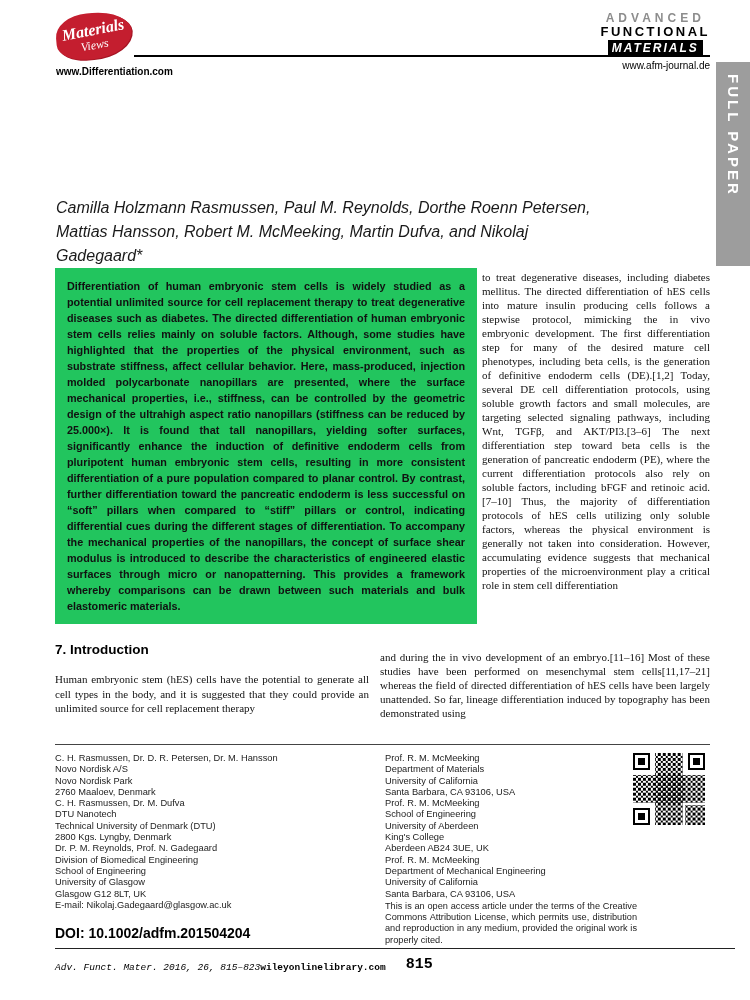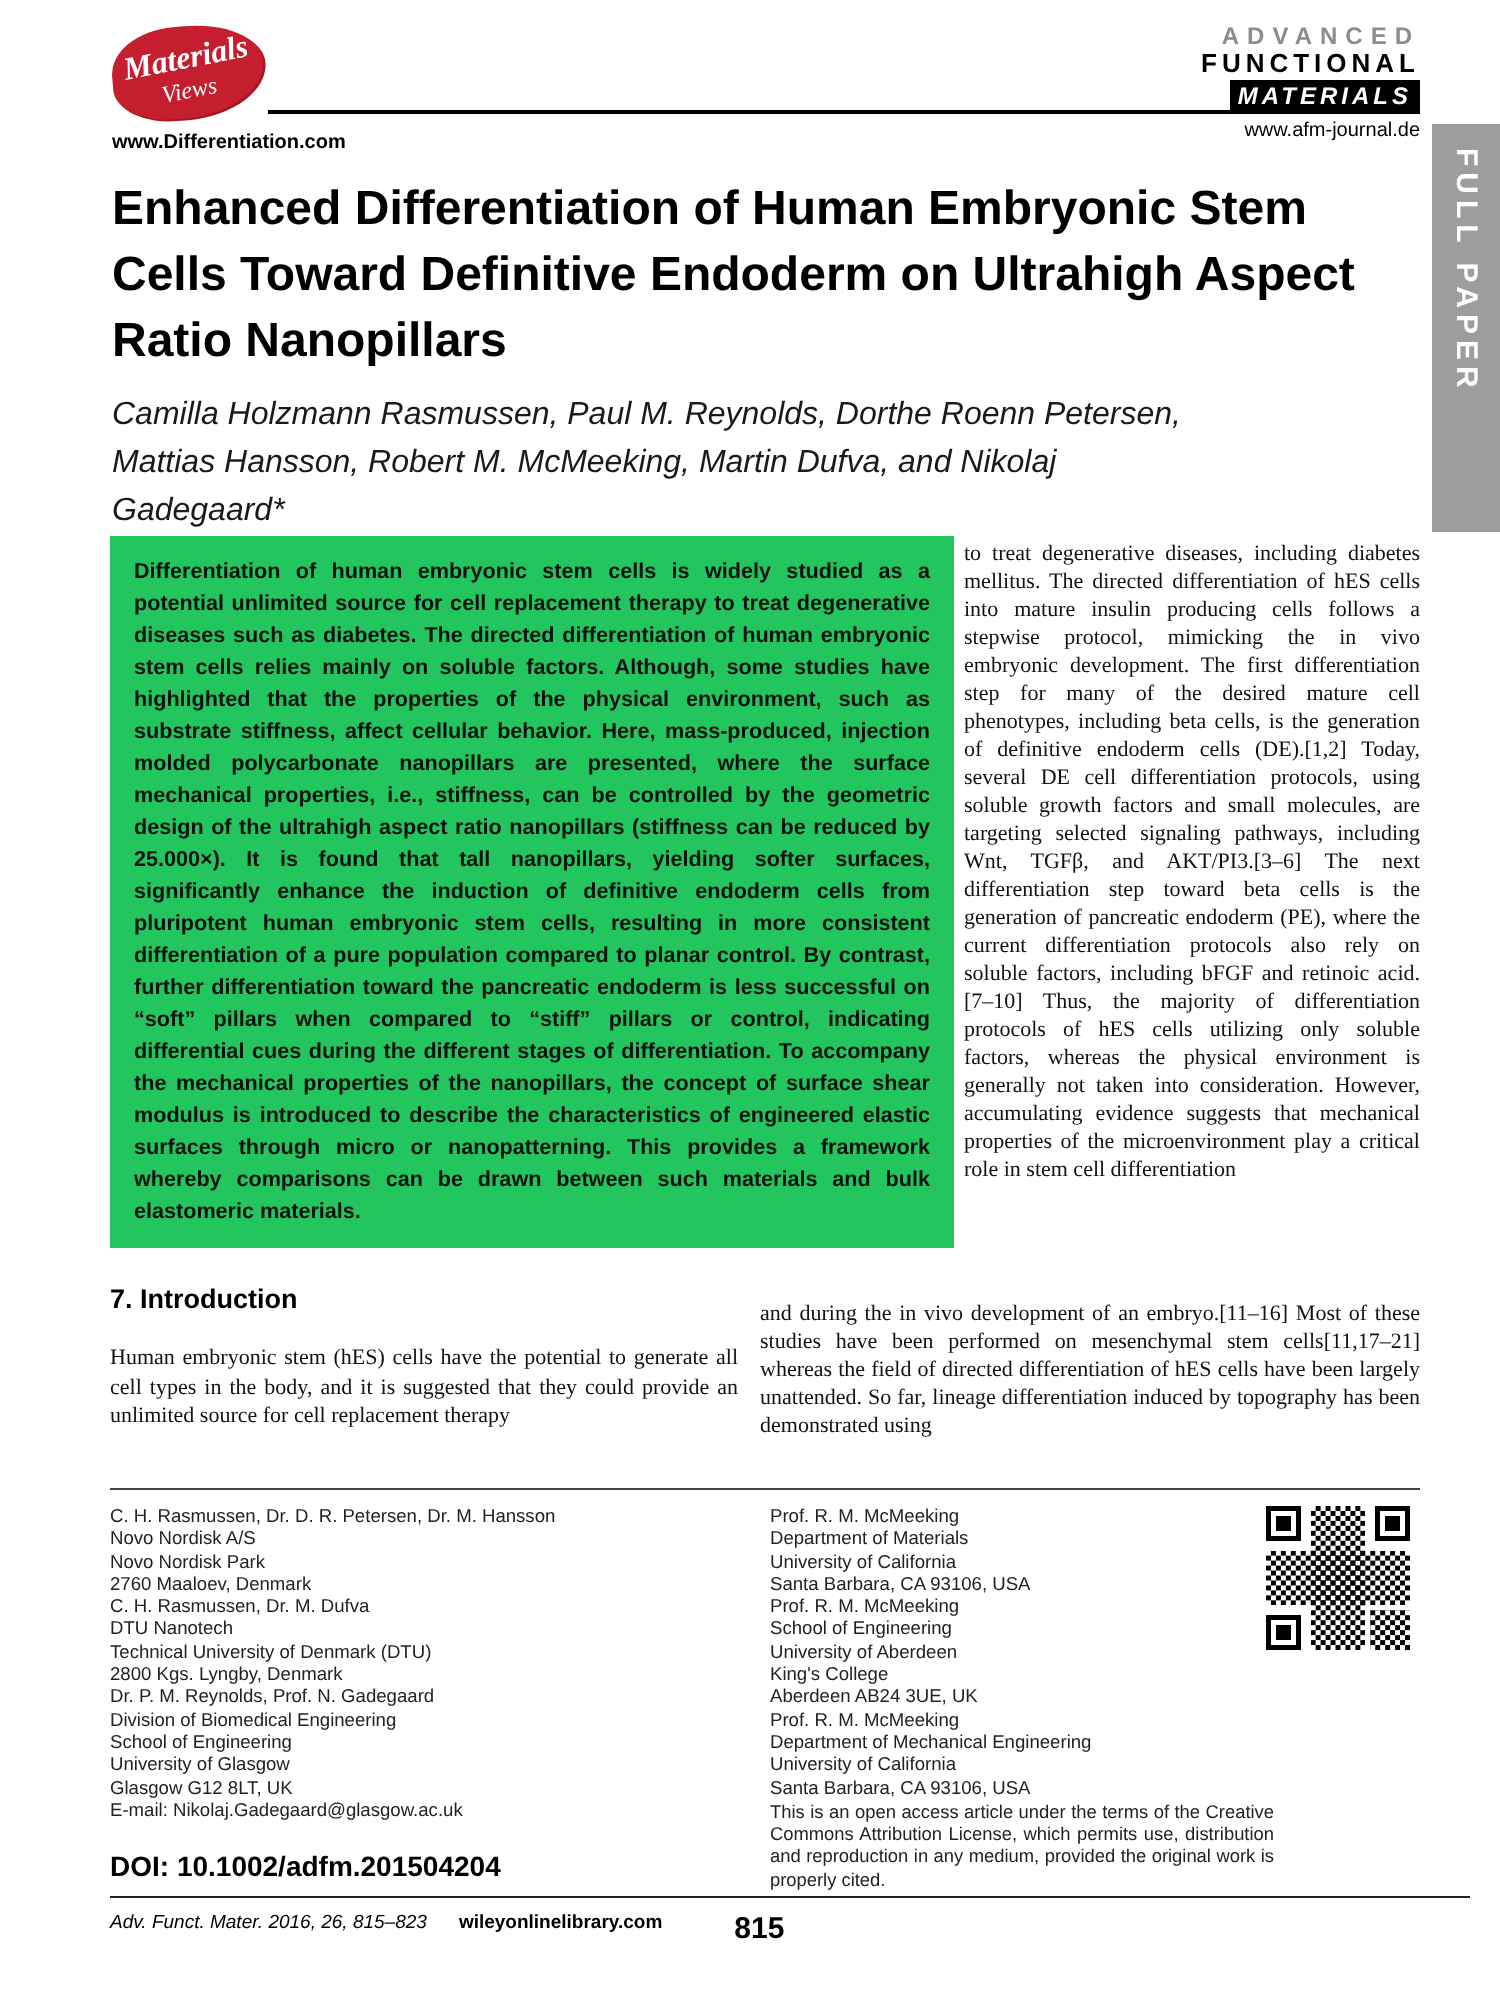--- a/index.html
+++ b/index.html
@@ -14,21 +14,21 @@
     background:#c41e2f; border-radius:46% 54% 58% 42% / 52% 48% 60% 40%;
     transform:rotate(-5deg);
     display:flex; flex-direction:column; align-items:center; justify-content:center;
     color:#fff; font-family:"Liberation Serif", serif; font-style:italic; line-height:1;
     box-shadow:1px 1px 0 #a51524;
   }
   .mv-logo .mv1 { font-size:16px; font-weight:bold; transform:rotate(-6deg); }
   .mv-logo .mv2 { font-size:12px; transform:rotate(-6deg); margin-top:1px; }
   .mv-url { position:absolute; left:56px; top:66px; font:bold 10px "Liberation Sans", sans-serif; color:#000; }
   .header-rule { position:absolute; left:134px; top:55px; width:576px; border-top:2px solid #000; }
-  .afm-logo { position:absolute; right:40px; top:11px; text-align:right; font-family:"Liberation Sans", sans-serif; line-height:14px; }
+  .afm-logo { position:absolute; right:40px; top:11px; text-align:center; font-family:"Liberation Sans", sans-serif; line-height:14px; }
   .afm1 { font-size:12px; letter-spacing:4px; color:#8d8d8d; font-weight:bold; }
   .afm2 { font-size:13px; letter-spacing:2.5px; color:#000; font-weight:bold; }
   .afm3 { display:inline-block; background:#000; color:#fff; font-weight:bold; font-style:italic;
           font-size:12px; letter-spacing:2px; padding:1px 4px 2px 4px; margin-top:1px; }
   .afm-url { position:absolute; right:40px; top:60px; font:10px "Liberation Sans", sans-serif; color:#000;margin-left:24px; }
   .banner {
     position:absolute; right:0; top:62px; width:34px; height:204px; background:#9d9d9d;
     writing-mode:vertical-rl; display:flex; align-items:center;
     color:#fff; font:bold 15px "Liberation Sans", sans-serif; letter-spacing:3px;
     padding-top:12px; box-sizing:border-box;
@@ -89,22 +89,22 @@
   .doi {
     position:absolute; left:55px; top:925px;
     font-family:"Liberation Sans", sans-serif; font-weight:bold; font-size:14px; color:#000;
   }
   .qr { position:absolute; left:633px; top:753px; width:72px; height:72px; }
   .qr svg { width:100%; height:100%; shape-rendering:crispEdges; }
   
   .footer-rule { position:absolute; left:55px; top:948px; width:680px; border-top:1px solid #222; }
   .footer-row {
     position:absolute; left:55px; top:956px; width:680px;
-    display:flex; align-items:flex-start;
-    font-family:Liberation Sans, sans-serif; font-size:9.5px; color:#000;gap:16px;
+    display:flex; align-items:flex-end;
+    font-family:Liberation Mono, monospace; font-size:9.5px; color:#000;
   }
   .f-cite { font-style:italic; white-space:nowrap; }
   .f-copy { flex:1; text-align:center; }
   .f-site { font-weight:bold; margin-right:20px; white-space:nowrap; }
   .f-page { font-weight:bold; font-size:15px; }
 </style>
 </head>
 <body>
 
 <div class="page">
@@ -118,21 +118,20 @@
 
   <div class="afm-logo">
     <div class="afm1">ADVANCED</div>
     <div class="afm2">FUNCTIONAL</div>
     <div><span class="afm3">MATERIALS</span></div>
   </div>
   <div class="afm-url">www.afm-journal.de</div>
 
   <div class="banner">FULL PAPER</div>
 
-  <h1 class="title" style="margin:0;">Enhanced Differentiation of Human Embryonic Stem Cells Toward Definitive Endoderm on Ultrahigh Aspect Ratio Nanopillars</h1>
   <div class="authors">Camilla Holzmann Rasmussen, Paul M. Reynolds, Dorthe Roenn Petersen, Mattias Hansson, Robert M. McMeeking, Martin Dufva, and Nikolaj Gadegaard*</div>
 
   <div class="abstract-box">
     <div class="abstract-text">Differentiation of human embryonic stem cells is widely studied as a potential unlimited source for cell replacement therapy to treat degenerative diseases such as diabetes. The directed differentiation of human embryonic stem cells relies mainly on soluble factors. Although, some studies have highlighted that the properties of the physical environment, such as substrate stiffness, affect cellular behavior. Here, mass-produced, injection molded polycarbonate nanopillars are presented, where the surface mechanical properties, i.e., stiffness, can be controlled by the geometric design of the ultrahigh aspect ratio nanopillars (stiffness can be reduced by 25.000×). It is found that tall nanopillars, yielding softer surfaces, significantly enhance the induction of definitive endoderm cells from pluripotent human embryonic stem cells, resulting in more consistent differentiation of a pure population compared to planar control. By contrast, further differentiation toward the pancreatic endoderm is less successful on “soft” pillars when compared to “stiff” pillars or control, indicating differential cues during the different stages of differentiation. To accompany the mechanical properties of the nanopillars, the concept of surface shear modulus is introduced to describe the characteristics of engineered elastic surfaces through micro or nanopatterning. This provides a framework whereby comparisons can be drawn between such materials and bulk elastomeric materials.</div>
   </div>
 
   <div class="col-narrow">to treat degenerative diseases, including diabetes mellitus. The directed differentiation of hES cells into mature insulin producing cells follows a stepwise protocol, mimicking the in vivo embryonic development. The first differentiation step for many of the desired mature cell phenotypes, including beta cells, is the generation of definitive endoderm cells (DE).[1,2] Today, several DE cell differentiation protocols, using soluble growth factors and small molecules, are targeting selected signaling pathways, including Wnt, TGFβ, and AKT/PI3.[3–6] The next differentiation step toward beta cells is the generation of pancreatic endoderm (PE), where the current differentiation protocols also rely on soluble factors, including bFGF and retinoic acid.[7–10] Thus, the majority of differentiation protocols of hES cells utilizing only soluble factors, whereas the physical environment is generally not taken into consideration. However, accumulating evidence suggests that mechanical properties of the microenvironment play a critical role in stem cell differentiation</div>
   <div class="col-wide">and during the in vivo development of an embryo.[11–16] Most of these studies have been performed on mesenchymal stem cells[11,17–21] whereas the field of directed differentiation of hES cells have been largely unattended. So far, lineage differentiation induced by topography has been demonstrated using</div>
 
   <div class="intro-heading">7. Introduction</div>

